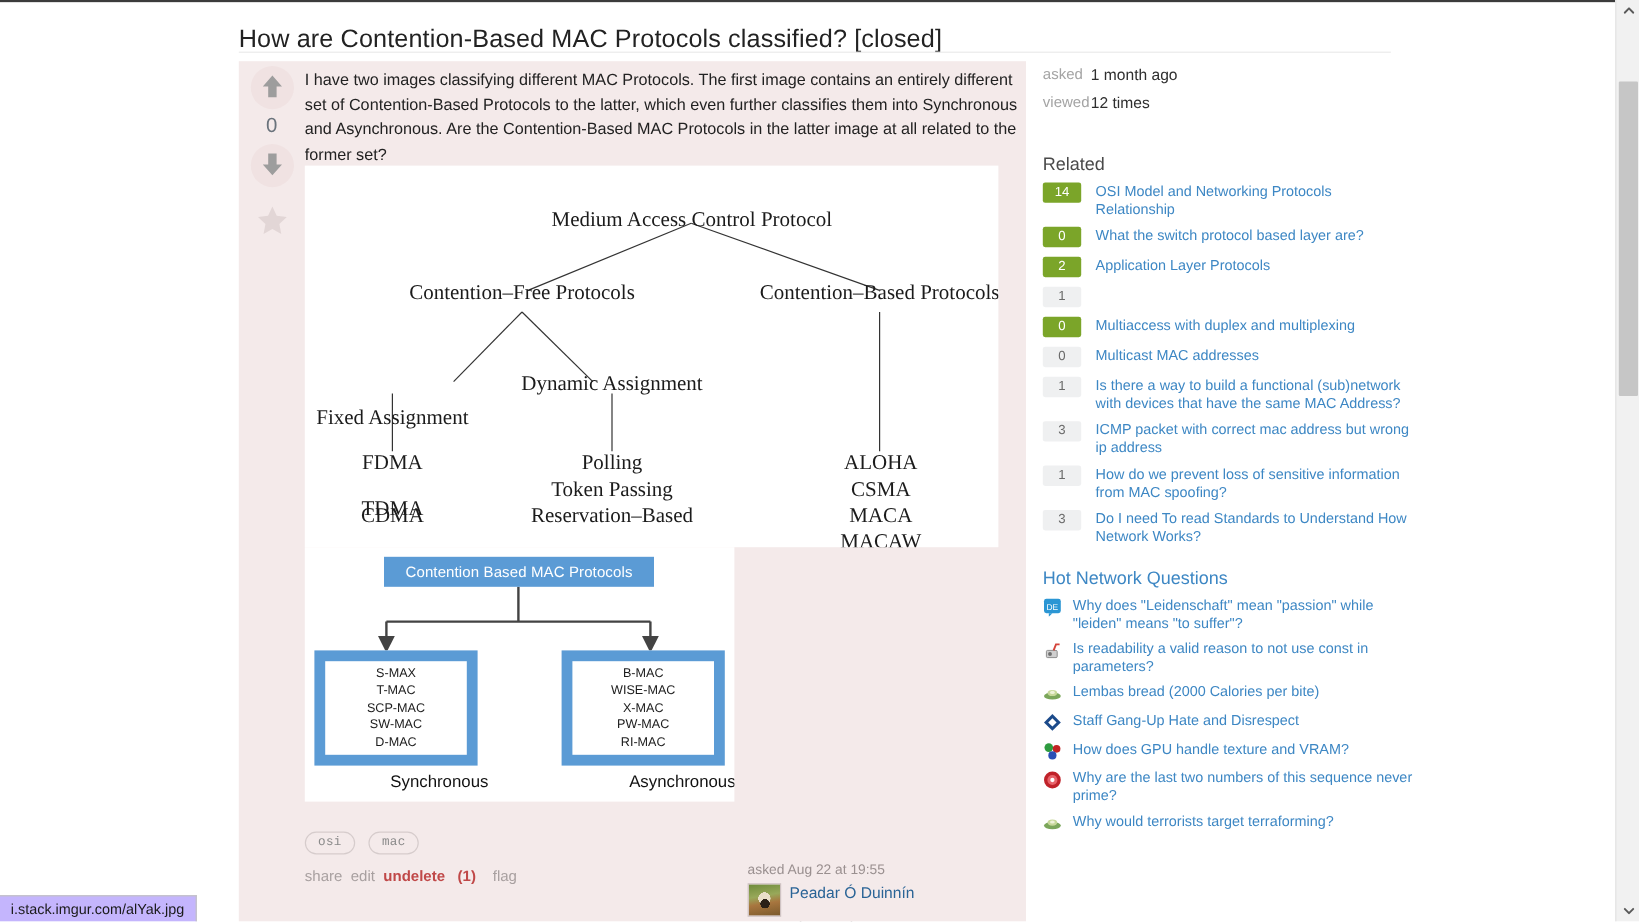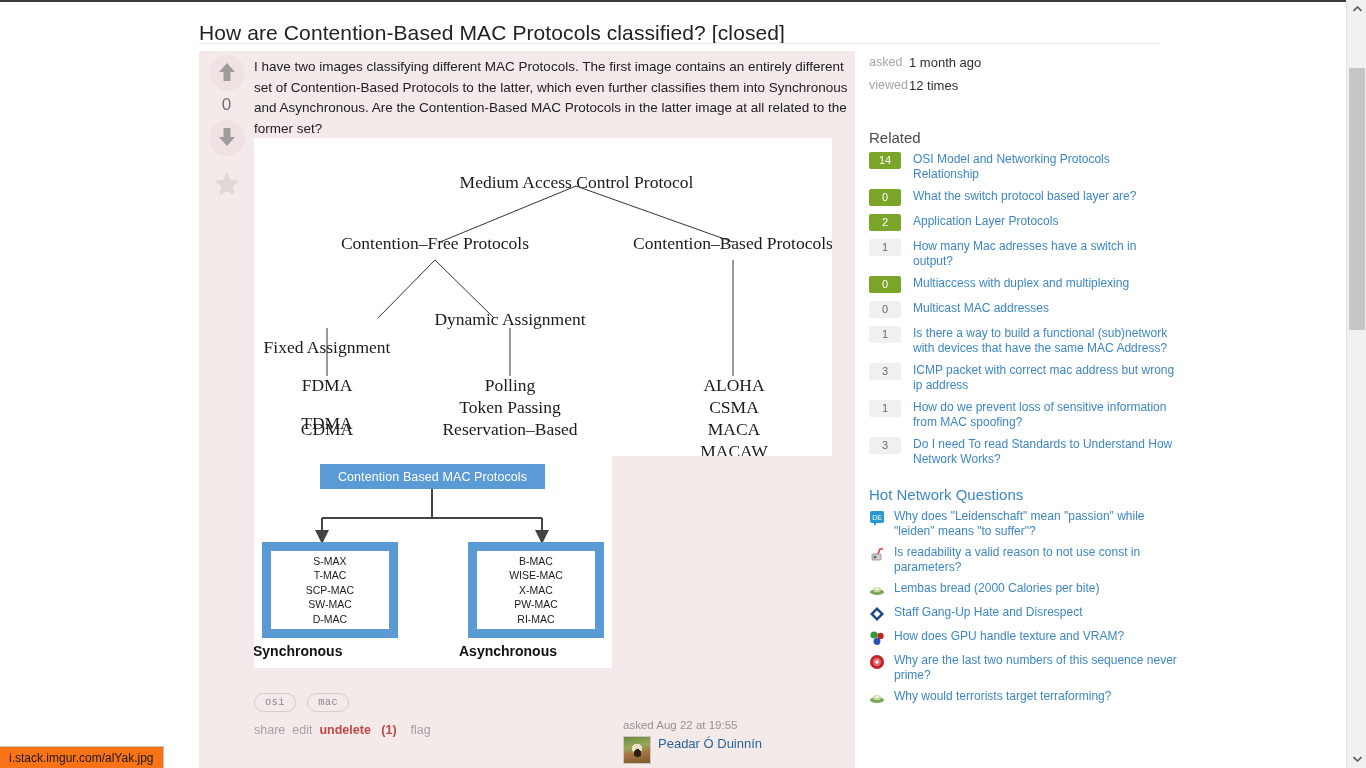--- a/index.html
+++ b/index.html
@@ -76,22 +76,22 @@
   }
   .f2-box {
     position:absolute; top:86px; width:136px; height:96px;
     border:9px solid #5b9bd5; background:#ffffff;
     display:flex; flex-direction:column; align-items:center; justify-content:center;
   }
   .f2-box.left { left:8px; }
   .f2-box.right { left:214px; }
   .f2-box span { font-size:10.5px; color:#1b1b1b; line-height:14.6px; }
   .f2-caption {
-    position:absolute; top:187px; width:154px; text-align:left;
-    font-size:14px; font-weight:bold; color:#111111;
+    position:absolute; top:187px; width:154px; text-align:right;
+    font-size:14px; font-weight:normal; color:#111111;
   }
   .f2-caption.left { left:-1px; }
   .f2-caption.right { left:205px; }
   .fig2 svg { position:absolute; left:0; top:0; }
 
   
   .tags { position:absolute; left:55px; top:640px; }
   .tag {
     display:inline-block; border:1px solid #d6cccc; border-radius:11px;
     padding:2px 10px 3px; font-family:"Liberation Mono", monospace;
@@ -141,21 +141,21 @@
 
   .hot-h { margin-top:20px; font-size:15px; color:#3d87c4; }
   .hot-list { margin-top:6px; }
   .hot-item { display:flex; align-items:flex-start; margin-bottom:7px; }
   .hot-ico { flex:0 0 16px; width:16px; height:16px; margin-right:9px; margin-top:1px; }
   .hot-link { color:#3d87c4; font-size:12px; line-height:14.5px; }
 
   
   .statusbar {
     position:absolute; left:0px; bottom:0px; height:22px;
-    background:#f97316; border:1px solid #c3c3c3; border-left:none; border-bottom:none;
+    background:#c4b5fd; border:1px solid #c3c3c3; border-left:none; border-bottom:none;
     padding:0 9px; display:flex; align-items:center;
     font-size:12px; color:#1a1a1a;
   }
 
   
   .scrollbar { position:absolute; right:0; top:0; width:20px; height:768px; background:#f1f1f1; border-left:1px solid #e4e4e4; }
   .sb-up, .sb-down { position:absolute; left:0; width:20px; height:18px; display:flex; align-items:center; justify-content:center; }
   .sb-up { top:0; } .sb-down { bottom:0; }
   .sb-thumb { position:absolute; left:2px; top:68px; width:16px; height:262px; background:#c6c6c6; border-radius:1px; }
 </style>
@@ -301,21 +301,20 @@
         <div class="rel-item">
             <div class="rel-badge">0</div>
             <div class="rel-link">What the switch protocol based layer are?</div>
           </div>
         <div class="rel-item">
             <div class="rel-badge">2</div>
             <div class="rel-link">Application Layer Protocols</div>
           </div>
         <div class="rel-item">
             <div class="rel-badge zeroed">1</div>
-            <div class="rel-link">How many Mac adresses have a switch in output?</div>
           </div>
         <div class="rel-item">
             <div class="rel-badge">0</div>
             <div class="rel-link">Multiaccess with duplex and multiplexing</div>
           </div>
         <div class="rel-item">
             <div class="rel-badge zeroed">0</div>
             <div class="rel-link">Multicast MAC addresses</div>
           </div>
         <div class="rel-item">

